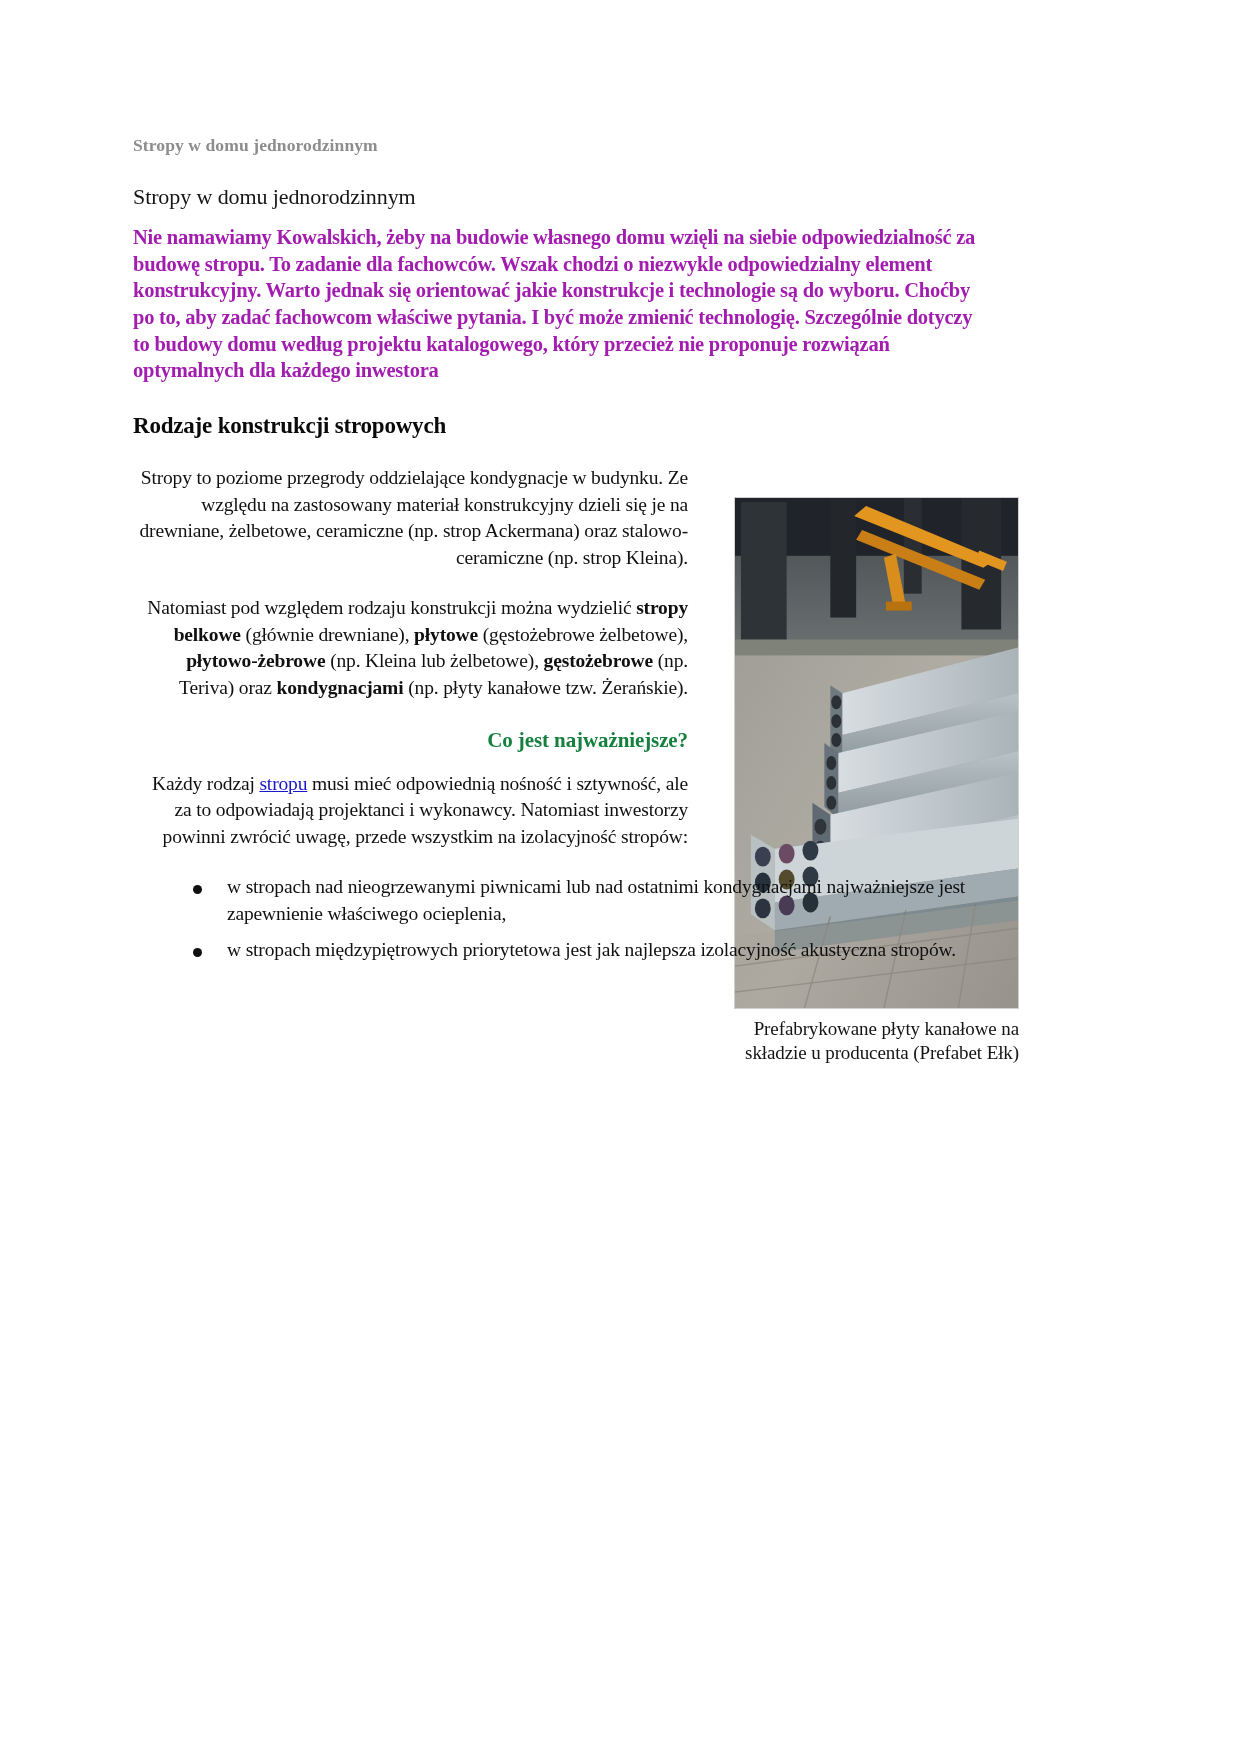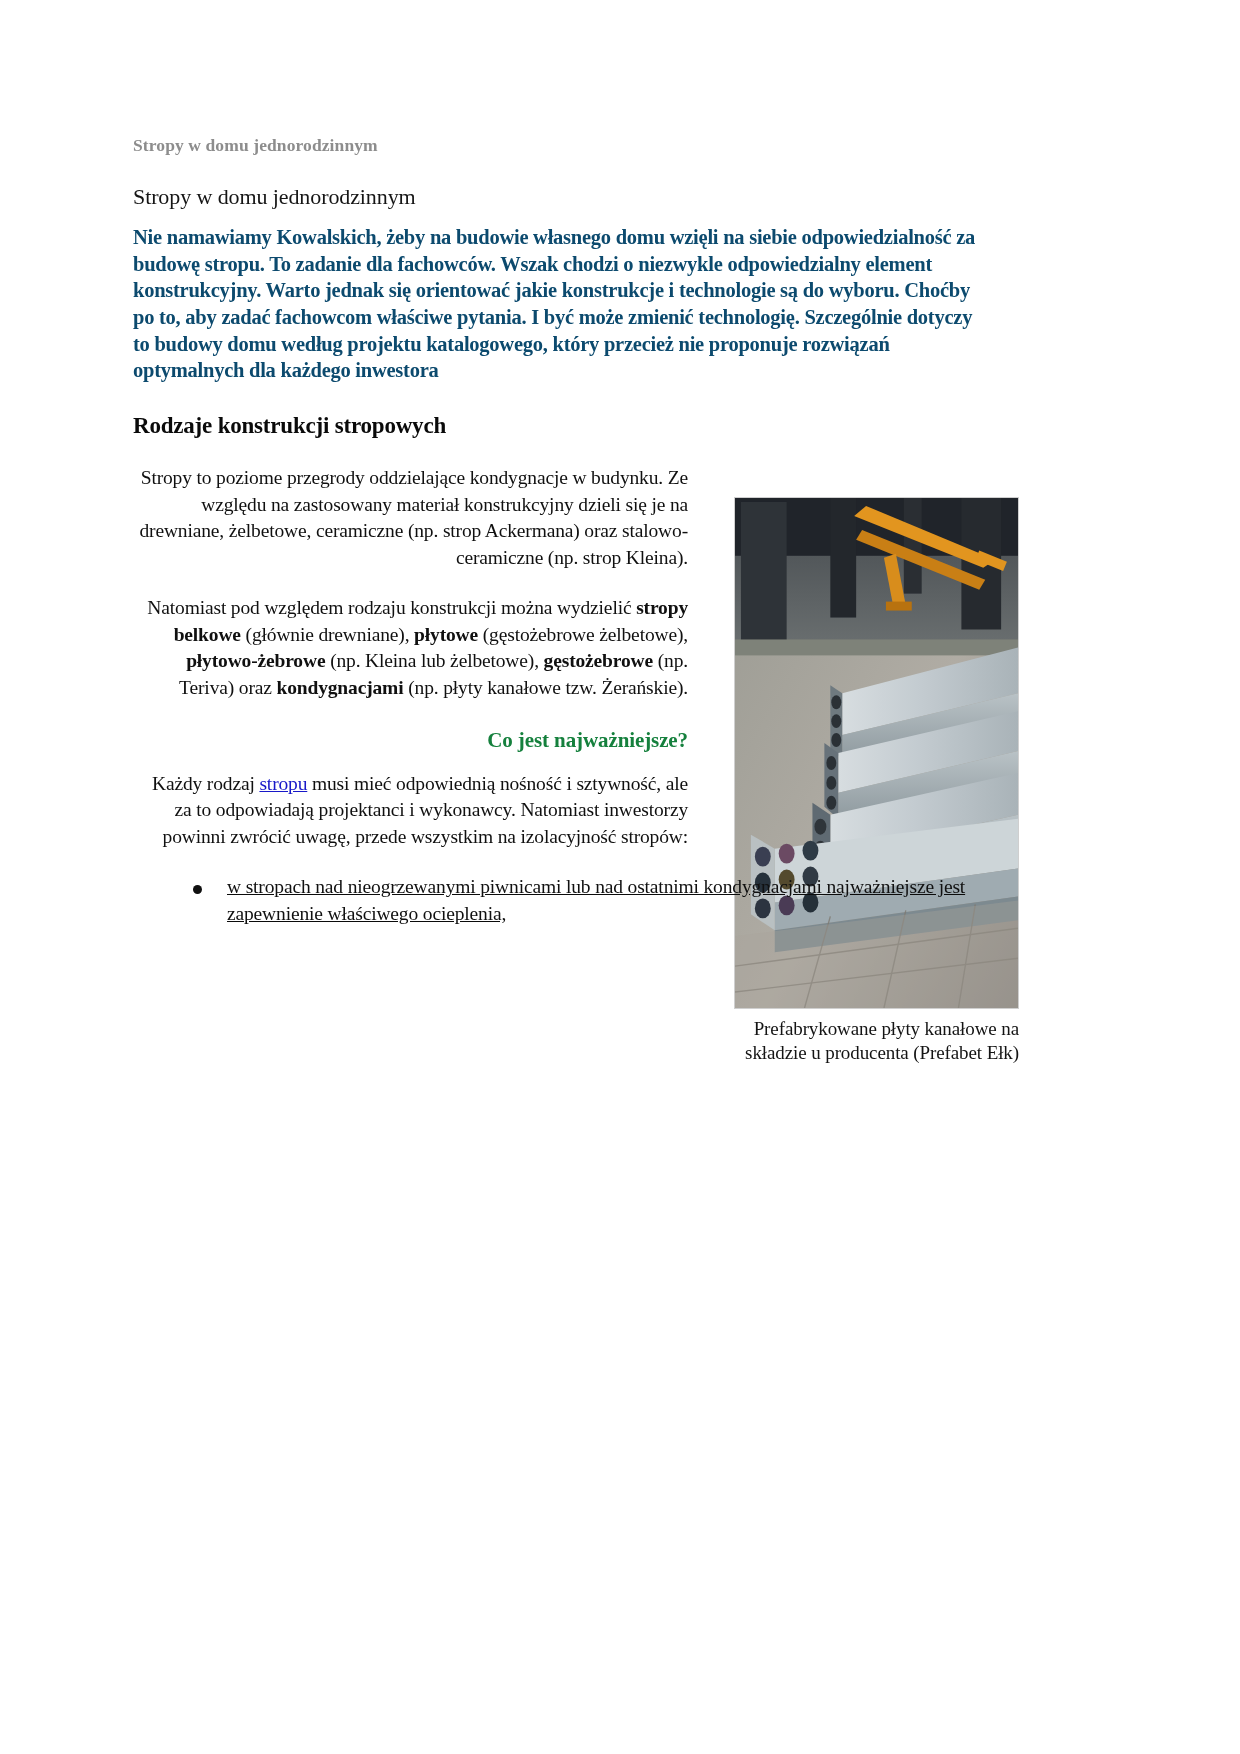--- a/index.html
+++ b/index.html
@@ -50,21 +50,21 @@
     letter-spacing: -0.1px;
     color: #151515;
   }
 
   .lead {
     font-size: 20.5px;
     font-weight: bold;
     line-height: 1.30;
     margin: 0 0 28px 0;
     letter-spacing: -0.25px;
-    color: #0c4a6e;
+    color: #a21caf;
     text-align: left;
   }
 
   h2.section {
     font-size: 23px;
     font-weight: bold;
     line-height: 1.2;
     margin: 0 0 26px 0;
     letter-spacing: -0.2px;
     color: #0a0a0a;
@@ -121,21 +121,20 @@
     color: #141414;
     letter-spacing: -0.1px;
   }
 
   
   ul.bullets {
     margin: 16px 0 0 0;
     padding: 0 0 0 58px;
     list-style: none;
     width: 845px;
-    text-decoration: underline;
   }
   ul.bullets li {
     position: relative;
     font-size: 19.5px;
     line-height: 1.36;
     margin-bottom: 10px;
     letter-spacing: -0.15px;
     padding-left: 36px;
     color: #101010;
   }
@@ -290,16 +289,17 @@
 
       <p class="body" style="width: 555px;">
         <span>Każdy rodzaj </span><a class="inline-link" href="#">stropu</a><span> musi mieć odpowiednią nośność i sztywność, ale za to odpowiadają projektanci i wykonawcy. Natomiast inwestorzy powinni zwrócić uwagę, przede wszystkim na izolacyjność stropów:</span>
       </p>
     </div>
 
     <div class="clear"></div>
 
     <ul class="bullets">
       <li>w stropach nad nieogrzewanymi piwnicami lub nad ostatnimi kondygnacjami najważniejsze jest zapewnienie właściwego ocieplenia,</li>
+      <li>w stropach międzypiętrowych priorytetowa jest jak najlepsza izolacyjność akustyczna stropów.</li>
     </ul>
 
   </div>
 </div>
 
 </body></html>

